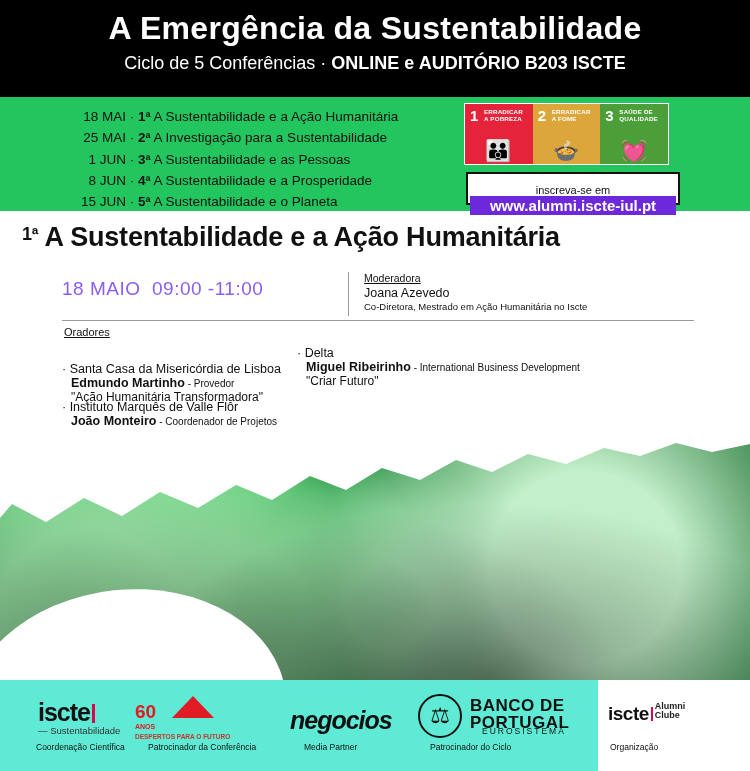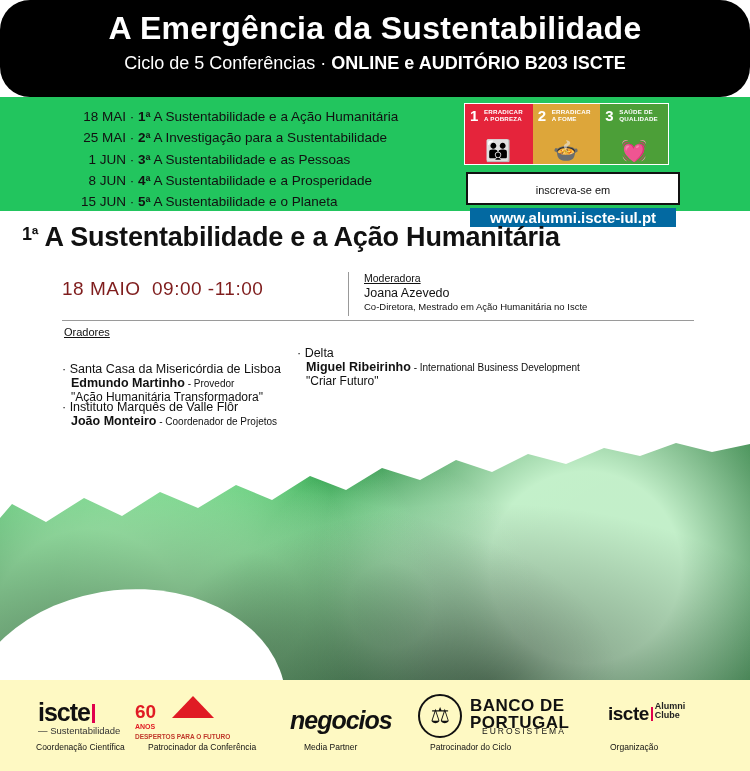--- a/index.html
+++ b/index.html
@@ -7,21 +7,21 @@
     width: 750px; height: 771px;
     font-family: "Liberation Sans", sans-serif;
     background: #ffffff;
     overflow: hidden;
   }
   .poster { position: relative; width: 750px; height: 771px; background:#fff; }
 
   
   .band-black {
     position:absolute; left:0; top:0; width:750px; height:97px;
-    background:#000; color:#fff; text-align:center;border-radius:30px;
+    background:#000; color:#fff; text-align:center;
   }
   .title-main {
     font-size: 32px; font-weight: bold; letter-spacing: .3px;
     padding-top: 11px; line-height: 1.1;
   }
   .title-sub {
     font-size: 18px; padding-top: 8px; line-height:1.1;
   }
   .title-sub .light { font-weight: normal; }
   .title-sub .bold { font-weight: bold; }
@@ -55,35 +55,35 @@
   .sdg .c3 { background:#4c9f38; }
   .sdg .art { position:absolute; left:0; bottom:3px; width:100%; text-align:center; font-size:21px; line-height:1; }
 
   
   .inscreva {
     position:absolute; left:466px; top:172px; width:214px; height:33px;
     background:#fff; border:2px solid #111; text-align:center;
   }
   .inscreva .l1 { font-size:11px; color:#111; padding-top:10px; }
   .inscreva .l2 {
-    background:#0369a1; color:#fff; font-size:15px; font-weight:bold;
-    margin:12px 2px; padding:1px 0;
+    background:#6d28d9; color:#fff; font-size:15px; font-weight:bold;
+    margin:0 2px; padding:1px 0;
   }
 
   
   .session-title {
     position:absolute; left:22px; top:222px; width:700px;
     font-size:27px; font-weight:bold; color:#111; letter-spacing:-.2px;
   }
   .session-title .sup { font-size:18px; vertical-align:6px; }
 
   
   .timebox {
     position:absolute; left:62px; top:278px;
-    font-size:19px; color:#7f1d1d; letter-spacing:.5px;
+    font-size:19px; color:#8b5cf6; letter-spacing:.5px;
   }
   .vrule { position:absolute; left:348px; top:272px; width:1px; height:44px; background:#999; }
   .moder { position:absolute; left:364px; top:272px; width:330px; color:#111; }
   .moder .m-lbl { font-size:10.5px; text-decoration:underline; }
   .moder .m-name { font-size:12.5px; padding-top:2px; }
   .moder .m-role { font-size:9.5px; padding-top:1px; }
   .hrule { position:absolute; left:62px; top:320px; width:632px; height:1px; background:#9a9a9a; }
 
   
   .oradores-lbl {
@@ -129,21 +129,21 @@
   .photo .tear svg { display:block; }
   
   .photo .sweep {
     position:absolute; left:-40px; bottom:-30px; width:320px; height:120px;
     background:#fff; border-radius:50% 50% 0 0 / 100% 100% 0 0;
     transform: rotate(-6deg);
   }
 
   
   .footer {
-    position:absolute; left:0; top:680px; width:750px; height:91px; background:#fef9c3;
+    position:absolute; left:0; top:680px; width:598px; height:91px; background:#5eead4;
   }
   .logos { position:absolute; left:0; top:8px; width:750px; height:52px; }
   .logo { position:absolute; color:#111; }
 
   #logo-iscte { left:38px; top:10px; }
   #logo-iscte .mark { font-size:25px; font-weight:bold; letter-spacing:-1px; }
   #logo-iscte .mark .bar { display:inline-block; width:3px; height:19px; background:#e0004d; vertical-align:-2px; margin:0 2px; }
   #logo-iscte .sub { font-size:9.5px; color:#333; margin-top:-2px; }
 
   #logo-delta { left:135px; top:8px; width:115px; text-align:left; }

